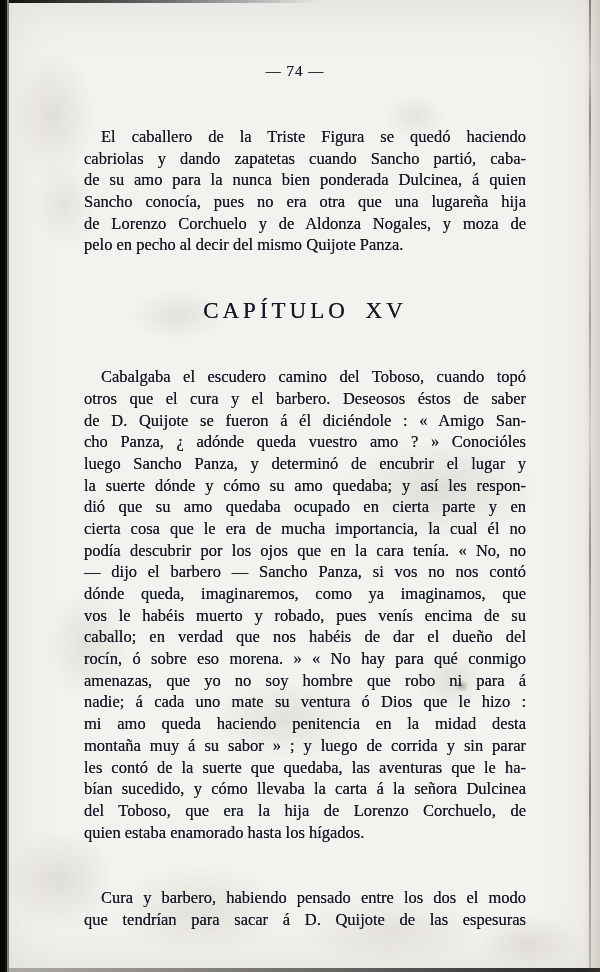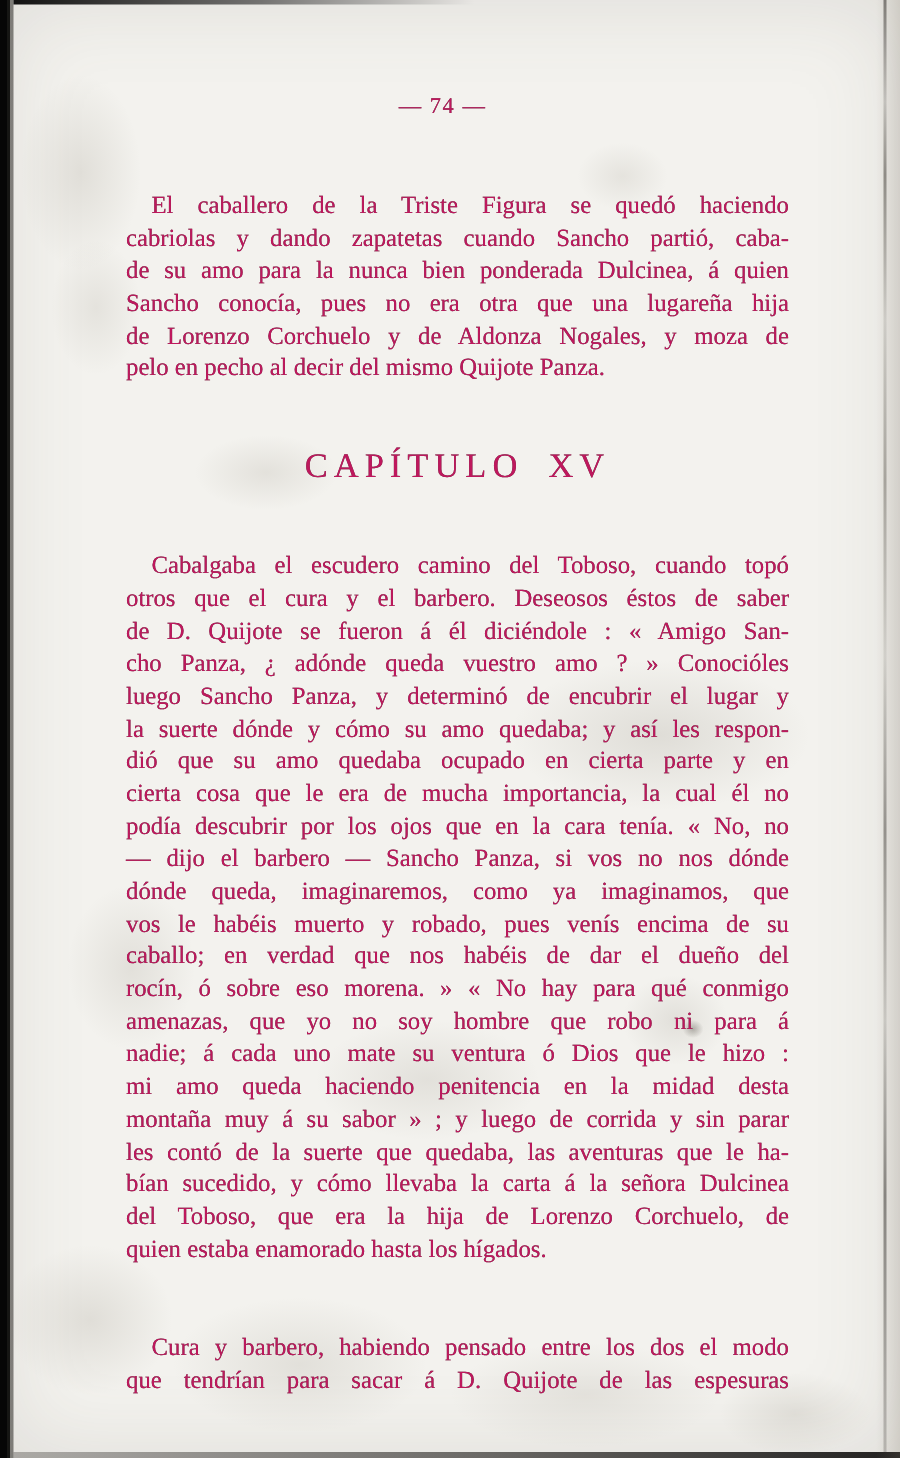--- a/index.html
+++ b/index.html
@@ -3,21 +3,21 @@
 <meta charset="utf-8">
 <style>
   html, body { margin: 0; padding: 0; background: #888; }
   .scan {
     position: relative;
     width: 600px;
     height: 972px;
     background: #f3f2ee;
     overflow: hidden;
     font-family: "Liberation Serif", "DejaVu Serif", serif;
-    color: #be185d;
+    color: #0f172a;
     box-shadow: inset 0 0 60px rgba(95, 88, 76, 0.14);
   }
   
   .edge-left {
     position: absolute; left: 0; top: 0; width: 9px; height: 100%;
     background: linear-gradient(90deg, #060606 0 5px, #161614 5px 7px, rgba(40,38,34,0.55) 7px 9px);
   }
   .edge-top {
     position: absolute; top: 0; left: 9px; right: 0; height: 3px;
     background: linear-gradient(90deg, rgba(0,0,0,0.92), rgba(0,0,0,0.5) 28%, rgba(0,0,0,0.0) 52%);
@@ -120,21 +120,21 @@
         <div class="paragraph">
           <div class="line firstline">Cabalgaba el escudero camino del Toboso, cuando topó</div>
           <div class="line">otros que el cura y el barbero. Deseosos éstos de saber</div>
           <div class="line">de D. Quijote se fueron á él diciéndole : « Amigo San-</div>
           <div class="line">cho Panza, ¿ adónde queda vuestro amo ? » Conocióles</div>
           <div class="line">luego Sancho Panza, y determinó de encubrir el lugar y</div>
           <div class="line">la suerte dónde y cómo su amo quedaba; y así les respon-</div>
           <div class="line">dió que su amo quedaba ocupado en cierta parte y en</div>
           <div class="line">cierta cosa que le era de mucha importancia, la cual él no</div>
           <div class="line">podía descubrir por los ojos que en la cara tenía. « No, no</div>
-          <div class="line">— dijo el barbero — Sancho Panza, si vos no nos dónde</div>
+          <div class="line">— dijo el barbero — Sancho Panza, si vos no nos contó</div>
           <div class="line">dónde queda, imaginaremos, como ya imaginamos, que</div>
           <div class="line">vos le habéis muerto y robado, pues venís encima de su</div>
           <div class="line">caballo; en verdad que nos habéis de dar el dueño del</div>
           <div class="line">rocín, ó sobre eso morena. » « No hay para qué conmigo</div>
           <div class="line">amenazas, que yo no soy hombre que robo ni para á</div>
           <div class="line">nadie; á cada uno mate su ventura ó Dios que le hizo :</div>
           <div class="line">mi amo queda haciendo penitencia en la midad desta</div>
           <div class="line">montaña muy á su sabor » ; y luego de corrida y sin parar</div>
           <div class="line">les contó de la suerte que quedaba, las aventuras que le ha-</div>
           <div class="line">bían sucedido, y cómo llevaba la carta á la señora Dulcinea</div>

